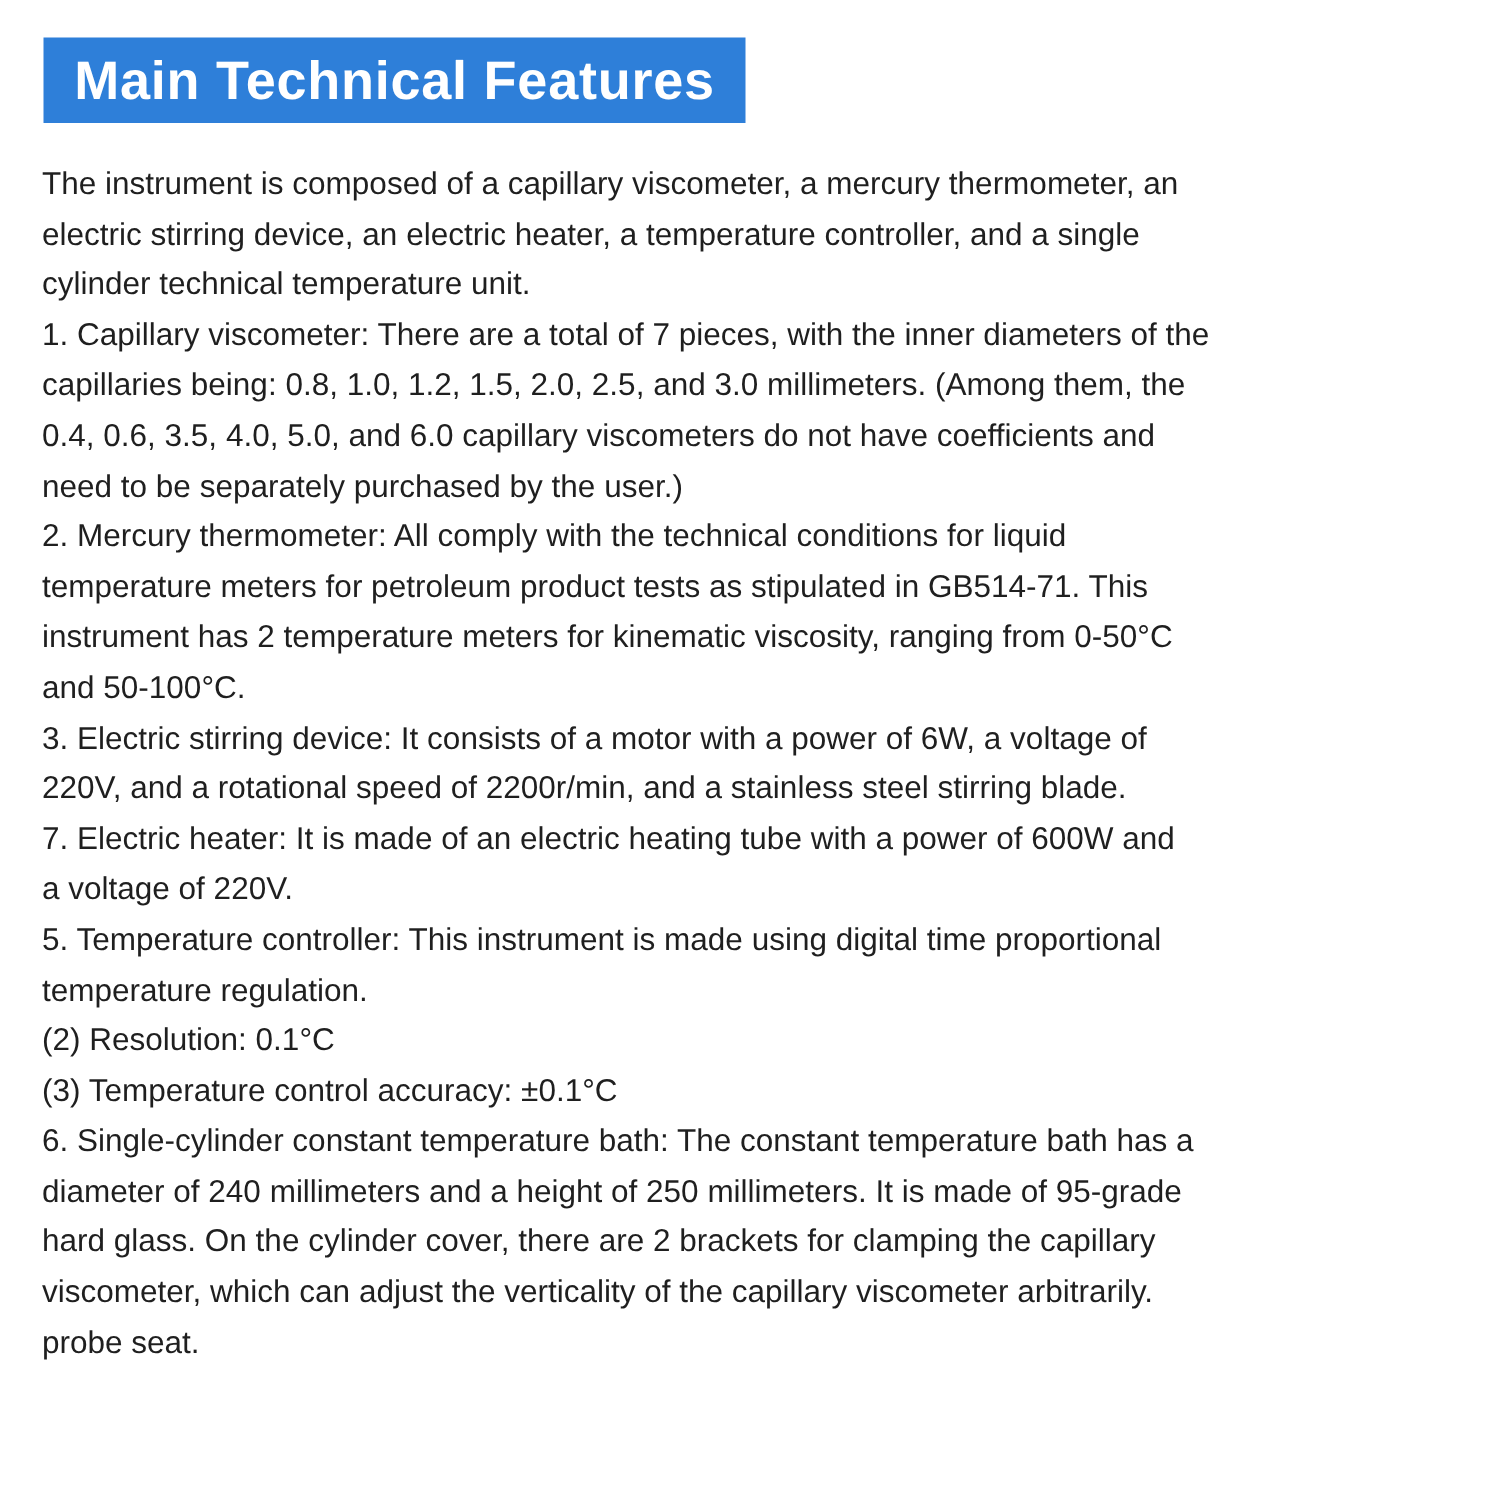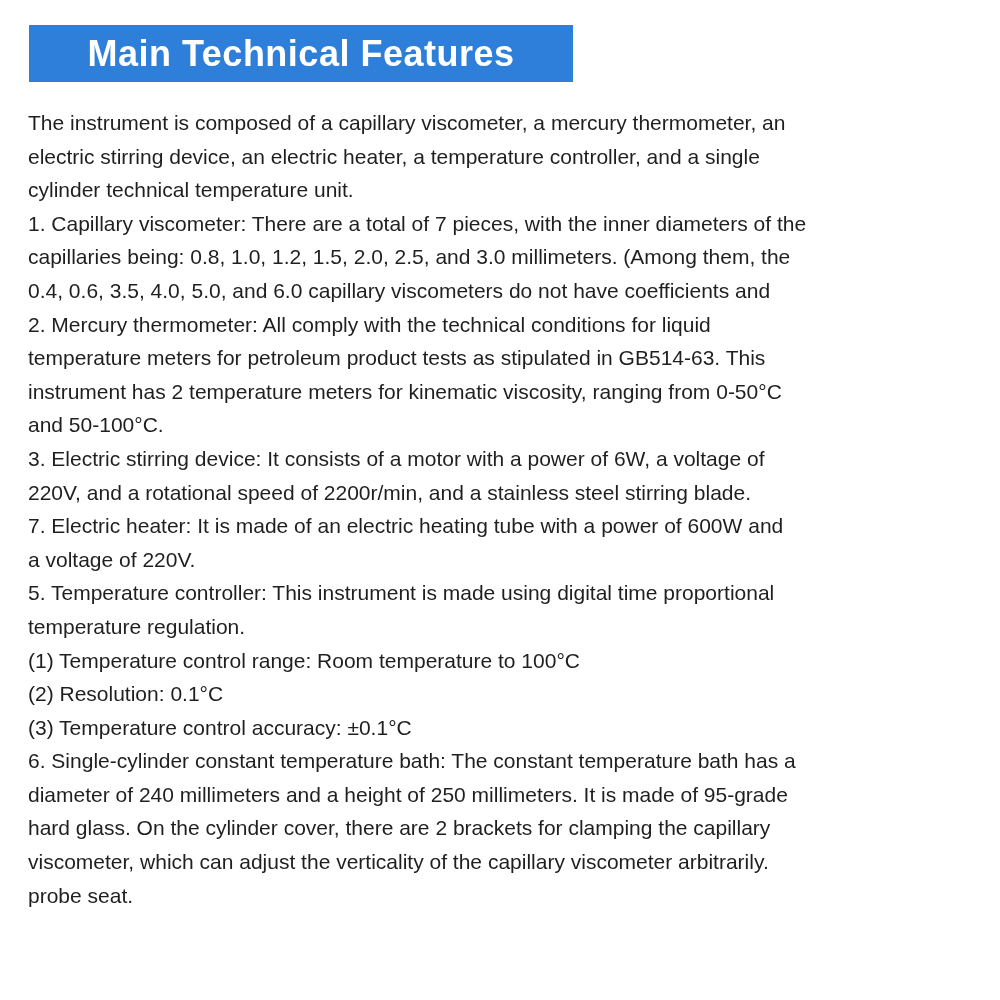--- a/index.html
+++ b/index.html
@@ -12,21 +12,21 @@
     width: 1000px;
     height: 1000px;
     background: #ffffff;
     font-family: "Liberation Sans", sans-serif;
     overflow: hidden;
   }
   .header-band {
     position: absolute;
     left: 29px;
     top: 25px;
-    width: 544px;
+    width: 468px;
     height: 57px;
     background: #2E7FD9;
     display: flex;
     align-items: center;
     justify-content: center;
   }
   .header-title {
     color: #ffffff;
     font-size: 36px;
     font-weight: 700;
@@ -55,31 +55,31 @@
     <span class="header-title">Main Technical Features</span>
   </div>
 
   <div class="body-text">
     <div class="body-line">The instrument is composed of a capillary viscometer, a mercury thermometer, an</div>
     <div class="body-line">electric stirring device, an electric heater, a temperature controller, and a single</div>
     <div class="body-line">cylinder technical temperature unit.</div>
     <div class="body-line">1. Capillary viscometer: There are a total of 7 pieces, with the inner diameters of the</div>
     <div class="body-line">capillaries being: 0.8, 1.0, 1.2, 1.5, 2.0, 2.5, and 3.0 millimeters. (Among them, the</div>
     <div class="body-line">0.4, 0.6, 3.5, 4.0, 5.0, and 6.0 capillary viscometers do not have coefficients and</div>
+    <div class="body-line">need to be separately purchased by the user.)</div>
     <div class="body-line">2. Mercury thermometer: All comply with the technical conditions for liquid</div>
-    <div class="body-line">temperature meters for petroleum product tests as stipulated in GB514-63. This</div>
+    <div class="body-line">temperature meters for petroleum product tests as stipulated in GB514-71. This</div>
     <div class="body-line">instrument has 2 temperature meters for kinematic viscosity, ranging from 0-50°C</div>
     <div class="body-line">and 50-100°C.</div>
     <div class="body-line">3. Electric stirring device: It consists of a motor with a power of 6W, a voltage of</div>
     <div class="body-line">220V, and a rotational speed of 2200r/min, and a stainless steel stirring blade.</div>
     <div class="body-line">7. Electric heater: It is made of an electric heating tube with a power of 600W and</div>
     <div class="body-line">a voltage of 220V.</div>
     <div class="body-line">5. Temperature controller: This instrument is made using digital time proportional</div>
     <div class="body-line">temperature regulation.</div>
-    <div class="body-line">(1) Temperature control range: Room temperature to 100°C</div>
     <div class="body-line">(2) Resolution: 0.1°C</div>
     <div class="body-line">(3) Temperature control accuracy: ±0.1°C</div>
     <div class="body-line">6. Single-cylinder constant temperature bath: The constant temperature bath has a</div>
     <div class="body-line">diameter of 240 millimeters and a height of 250 millimeters. It is made of 95-grade</div>
     <div class="body-line">hard glass. On the cylinder cover, there are 2 brackets for clamping the capillary</div>
     <div class="body-line">viscometer, which can adjust the verticality of the capillary viscometer arbitrarily.</div>
     <div class="body-line">probe seat.</div>
   </div>
 
 </div>

